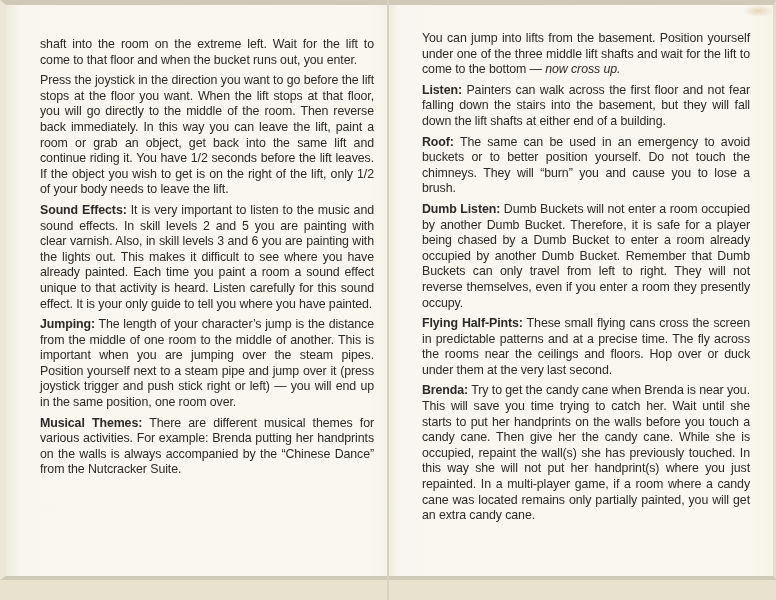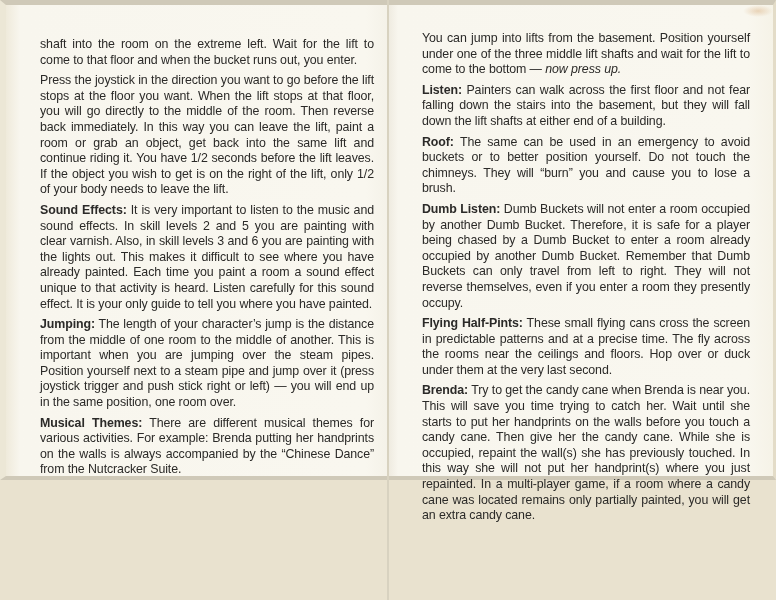--- a/index.html
+++ b/index.html
@@ -7,21 +7,21 @@
       width: 776px; height: 600px; overflow: hidden;
       background: #e9e2cf;
       font-family: "Liberation Sans", sans-serif;
       position: relative;
     }
     .spread {
       position: absolute; left: 0; top: 0; width: 776px; height: 600px;
       display: flex;
     }
     .page {
-      position: relative; height: 480px; box-sizing: border-box;
+      position: relative; height: 580px; box-sizing: border-box;
       background: #f8f6ee;
       color: #2b2a28;
     }
     .page.left {
       width: 388px;
       border-top: 5px solid #cfc9b8;
       border-bottom: 4px solid #cfc9b8;
       border-left: 6px solid #ece7d6;
       background: linear-gradient(to right, #efeadb 0px, #f8f6ee 14px, #f9f7ef 360px, #f3f0e6 388px);
     }
@@ -75,21 +75,21 @@
       <p class="para">
         <span class="heading">Musical Themes:</span><span> There are different musical themes for various activities. For example: Brenda putting her handprints on the walls is always accompanied by the “Chinese Dance” from the Nutcracker Suite.</span>
       </p>
     </div>
   </div>
 
   <div class="page right">
     <div class="stain"></div>
     <div class="text">
       <p class="para">
-        <span>You can jump into lifts from the basement. Position yourself under one of the three middle lift shafts and wait for the lift to come to the bottom — </span><span class="italic">now press up.</span>
+        <span>You can jump into lifts from the basement. Position yourself under one of the three middle lift shafts and wait for the lift to come to the bottom — </span><span class="italic">now cross up.</span>
       </p>
       <p class="para">
         <span class="heading">Listen:</span><span> Painters can walk across the first floor and not fear falling down the stairs into the basement, but they will fall down the lift shafts at either end of a building.</span>
       </p>
       <p class="para">
         <span class="heading">Roof:</span><span> The same can be used in an emergency to avoid buckets or to better position yourself. Do not touch the chimneys. They will “burn” you and cause you to lose a brush.</span>
       </p>
       <p class="para">
         <span class="heading">Dumb Listen:</span><span> Dumb Buckets will not enter a room occupied by another Dumb Bucket. Therefore, it is safe for a player being chased by a Dumb Bucket to enter a room already occupied by another Dumb Bucket. Remember that Dumb Buckets can only travel from left to right. They will not reverse themselves, even if you enter a room they presently occupy.</span>
       </p>

